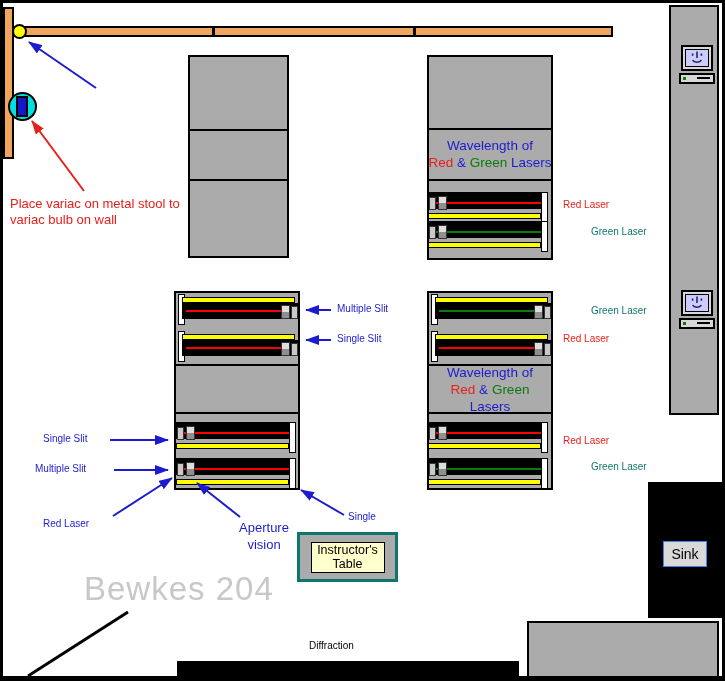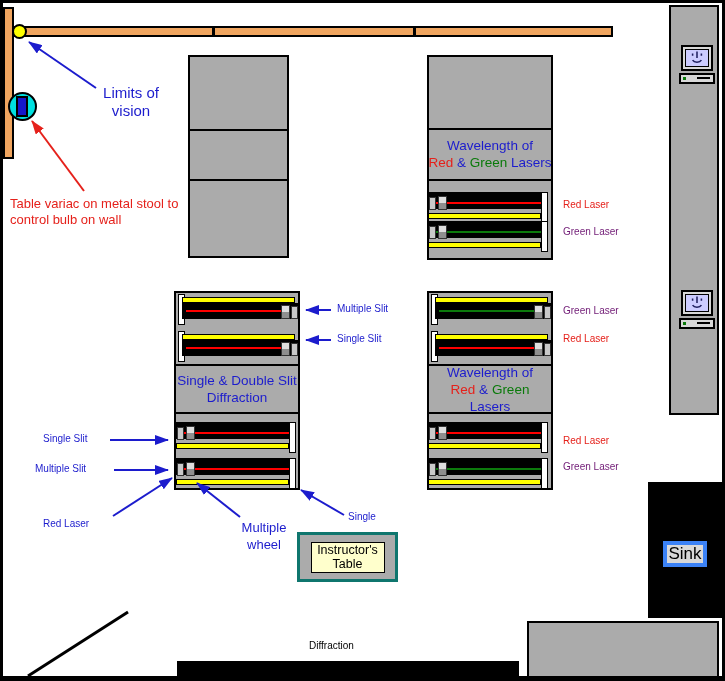--- a/index.html
+++ b/index.html
@@ -43,37 +43,37 @@
   .bench.left .mstick  { left:4px; top:3px; width:113px; height:6px; }
   .bench.left .rail    { left:4px; top:9px; width:116px; height:16px; }
   .bench.left .beam    { left:8px; top:16px; width:98px; height:2px; }
   .bench.left .comp2   { left:103px; top:11px; width:9px; height:14px; }
   .bench.left .comp1   { left:113px; top:12px; width:7px; height:13px; }
 
   
   .lbl { font-size:10px; white-space:nowrap; }
   .blue  { color:#1c1ccd; }
   .red   { color:#e5211b; }
-  .green { color:#701a75; }
+  .green { color:#0f766e;margin-left:28px; }
   .tbl-text { display:flex; flex-direction:column; align-items:center; justify-content:center;
               text-align:center; font-size:13.5px; line-height:17px; color:#1c1ccd; }
   #limits { width:76px; text-align:center; font-size:15px; line-height:18px; color:#1c1ccd; }
   #variac-note { width:178px; font-size:13px; line-height:16px; color:#e5211b; }
   #aperture-lbl { width:72px; text-align:center; font-size:13px; line-height:17px; color:#1c1ccd; }
   #room-name { font-size:33px; color:#c8c8c8; letter-spacing:1px; }
 
   
   #instr-outer { background:#ababab; border:3px solid #0f766e; display:flex; align-items:center; justify-content:center; }
   #instr-inner { width:74px; height:31px; background:#ffffcc; border:1px solid #000;
                  display:flex; align-items:center; justify-content:center; text-align:center;
                  font-size:12.5px; line-height:14px; color:#000; }
 
   
   #sink-counter { background:#000; }
-  #sink-label { background:#d9d9d9; border:4px solid #3b82f6; color:#000; font-size:17px;
+  #sink-label { background:#d9d9d9; border:1px solid #3b82f6; color:#000; font-size:14px;
                 display:flex; align-items:center; justify-content:center; }
 
   
   .mac { position:absolute; width:36px; height:40px; }
   .mac-monitor { position:relative; margin-left:2px; width:32px; height:26px; background:#d8d8d8; border:2px solid #000; }
   .mac-screen { position:absolute; left:2px; top:2px; width:24px; height:18px; background:#ccccff; border:1px solid #000; }
   .mac-base { position:relative; margin-top:2px; width:36px; height:11px; background:#d8d8d8; border:2px solid #000; }
   .mac-dot  { position:absolute; left:2px; top:2px; width:3px; height:3px; background:#0a7a0a; }
   .mac-slot { position:absolute; right:3px; top:2px; width:13px; height:2px; background:#000; }
 
@@ -119,21 +119,20 @@
     <div class="comp1"></div>
     <div class="comp2"></div>
     <div class="bscreen"></div>
   </div>
   <div class="abs lbl red" style="left:563px; top:199px;">Red Laser</div>
   <div class="abs lbl green" style="left:563px; top:226px;">Green Laser</div>
 
   <div class="abs table" style="left:174px; top:291px; width:126px; height:199px;"></div>
   <div class="abs divider" style="left:174px; top:364px; width:126px;"></div>
   <div class="abs divider" style="left:174px; top:412px; width:126px;"></div>
-  <div class="abs tbl-text" style="left:176px; top:368px; width:122px; height:42px;">Single &amp; Double Slit Diffraction</div>
 
   <div class="bench left" style="left:178px; top:294px;">
     <div class="bscreen"></div>
     <div class="mstick"></div>
       <div class="rail"></div>
       <div class="beam beam-red"></div>
     <div class="comp2"></div>
     <div class="comp1"></div>
   </div>
   <div class="bench left" style="left:178px; top:331px;">
@@ -203,32 +202,32 @@
       <div class="mstick"></div>
     <div class="comp1"></div>
     <div class="comp2"></div>
     <div class="bscreen"></div>
   </div>
   <div class="abs lbl green" style="left:563px; top:305px;">Green Laser</div>
   <div class="abs lbl red" style="left:563px; top:333px;">Red Laser</div>
   <div class="abs lbl red" style="left:563px; top:435px;">Red Laser</div>
   <div class="abs lbl green" style="left:563px; top:461px;">Green Laser</div>
 
-  <div class="abs" id="limits" style="left:93px; top:84px;">Limits of vision</div>
-  <div class="abs" id="variac-note" style="left:10px; top:196px;">Table variac on metal stool to control bulb on wall</div>
+  <div class="abs" id="variac-note" style="left:10px; top:196px;">Place variac on metal stool to variac bulb on wall</div>
   <div class="abs lbl blue" style="left:43px; top:433px;">Single Slit</div>
   <div class="abs lbl blue" style="left:35px; top:463px;">Multiple Slit</div>
   <div class="abs lbl blue" style="left:43px; top:518px;">Red Laser</div>
-  <div class="abs" id="aperture-lbl" style="left:228px; top:519px;">Multiple wheel</div>
+  <div class="abs" id="aperture-lbl" style="left:228px; top:519px;">Aperture vision</div>
   <div class="abs lbl blue" style="left:348px; top:511px;">Single</div>
 
   <div class="abs" id="instr-outer" style="left:297px; top:532px; width:101px; height:50px;">
     <div id="instr-inner">Instructor's Table</div>
   </div>
 
+  <div class="abs" id="room-name" style="left:84px; top:570px;">Bewkes 204</div>
 
   <div class="abs table" style="left:669px; top:5px; width:50px; height:410px;"></div>
   <div class="mac" style="left:679px; top:45px;">
     <div class="mac-monitor">
         <div class="mac-screen">
       <svg width="22" height="16" viewBox="0 0 20 14">
             <path d="M10 1v6M6 3v2M14 3v2M6 9c1.5 2.5 6.5 2.5 8 0" fill="none" stroke="#202060" stroke-width="1.4"></path>
           </svg>
     </div>
       </div>

